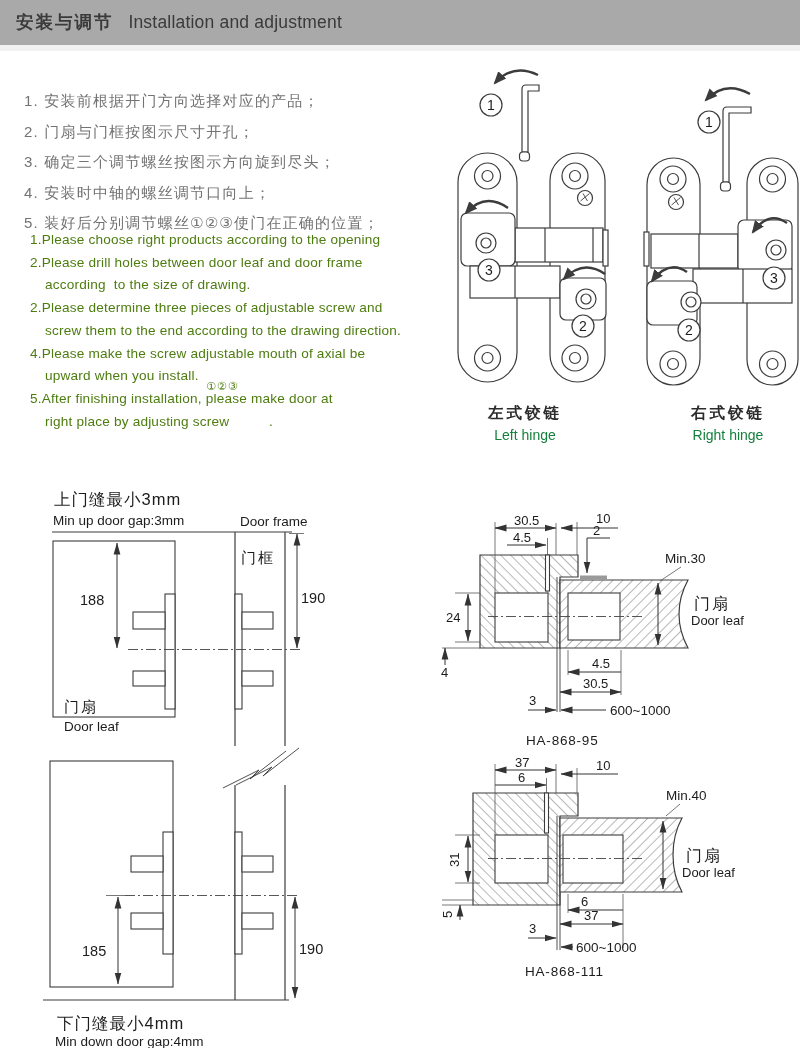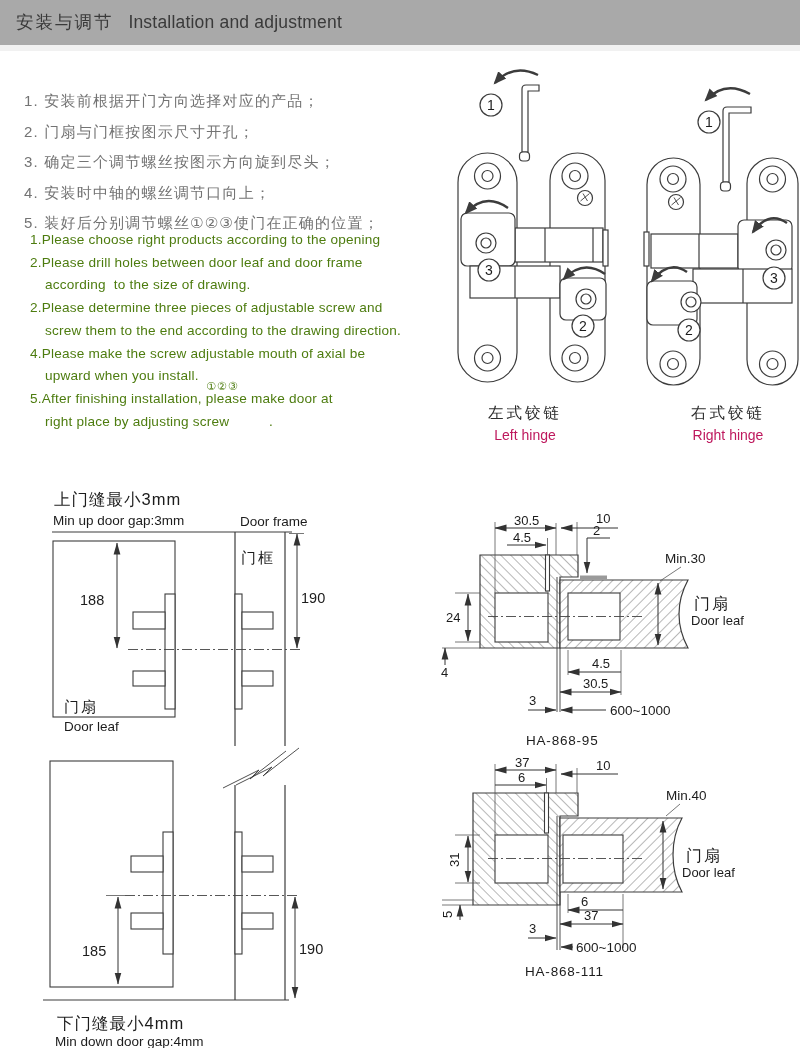--- a/index.html
+++ b/index.html
@@ -2,36 +2,36 @@
 <html><head>
 <meta charset="utf-8">
 <style>
   html,body{margin:0;padding:0;background:#ffffff;}
   body{width:800px;height:1048px;position:relative;overflow:hidden;
        font-family:"Liberation Sans","DejaVu Sans",sans-serif;color:#1f1f1f;}
   .abs{position:absolute;}
   
   #hdr{left:0;top:0;width:800px;height:45px;background:#a9a9a9;}
   #hdr .ttl{line-height:45px;padding-left:16px;font-size:17.5px;color:#3a3a3a;}
-  #hdr .zh{letter-spacing:2px;font-weight:400;}
+  #hdr .zh{letter-spacing:2px;font-weight:700;}
   #hdr .en{margin-left:10px;font-weight:500;letter-spacing:0.2px;}
   #hdrstrip{left:0;top:45px;width:800px;height:6px;background:#f1f1f1;}
   
   #zhsteps{left:24px;top:92px;width:430px;font-size:15px;letter-spacing:1.2px;color:#737373;}
   #zhsteps .zrow{margin-bottom:11.5px;white-space:pre;}
   
   #ensteps{left:30px;top:229px;width:440px;font-size:13.6px;color:#4d7c0f;letter-spacing:0.2px;}
   .erow{position:relative;}
   .erow .l1,.erow .l2{white-space:pre;line-height:22.7px;}
   .erow .l2{padding-left:15px;}
   .sup123{position:absolute;left:176px;top:30px;font-size:11px;letter-spacing:1px;margin-top:7px;}
   
   .figlab{text-align:center;width:140px;}
-  .figlab .zh{font-size:15.5px;letter-spacing:3px;color:#2c2c2c;}
-  .figlab .en{font-size:14px;margin-top:3px;color:#be185d;}
+  .figlab .zh{font-size:15.5px;letter-spacing:3px;color:#2c2c2c;font-weight:bold;}
+  .figlab .en{font-size:14px;margin-top:3px;color:#15803d;}
   
   svg{position:absolute;overflow:visible;}
   .ln{fill:#fff;stroke:#3c3c3c;stroke-width:1.2;}
   .lnn{fill:none;stroke:#3c3c3c;stroke-width:1.2;}
   .thin{fill:none;stroke:#3c3c3c;stroke-width:0.9;}
   .dim{stroke:#333;stroke-width:1;fill:none;}
   .ext{stroke:#555;stroke-width:0.8;fill:none;}
   .cl{stroke:#444;stroke-width:0.9;fill:none;stroke-dasharray:10 3 2 3;}
   .cur{fill:none;stroke:#3c3c3c;stroke-width:2.4;}
   .hA{fill:url(#hA);stroke:#3c3c3c;stroke-width:1.2;}

